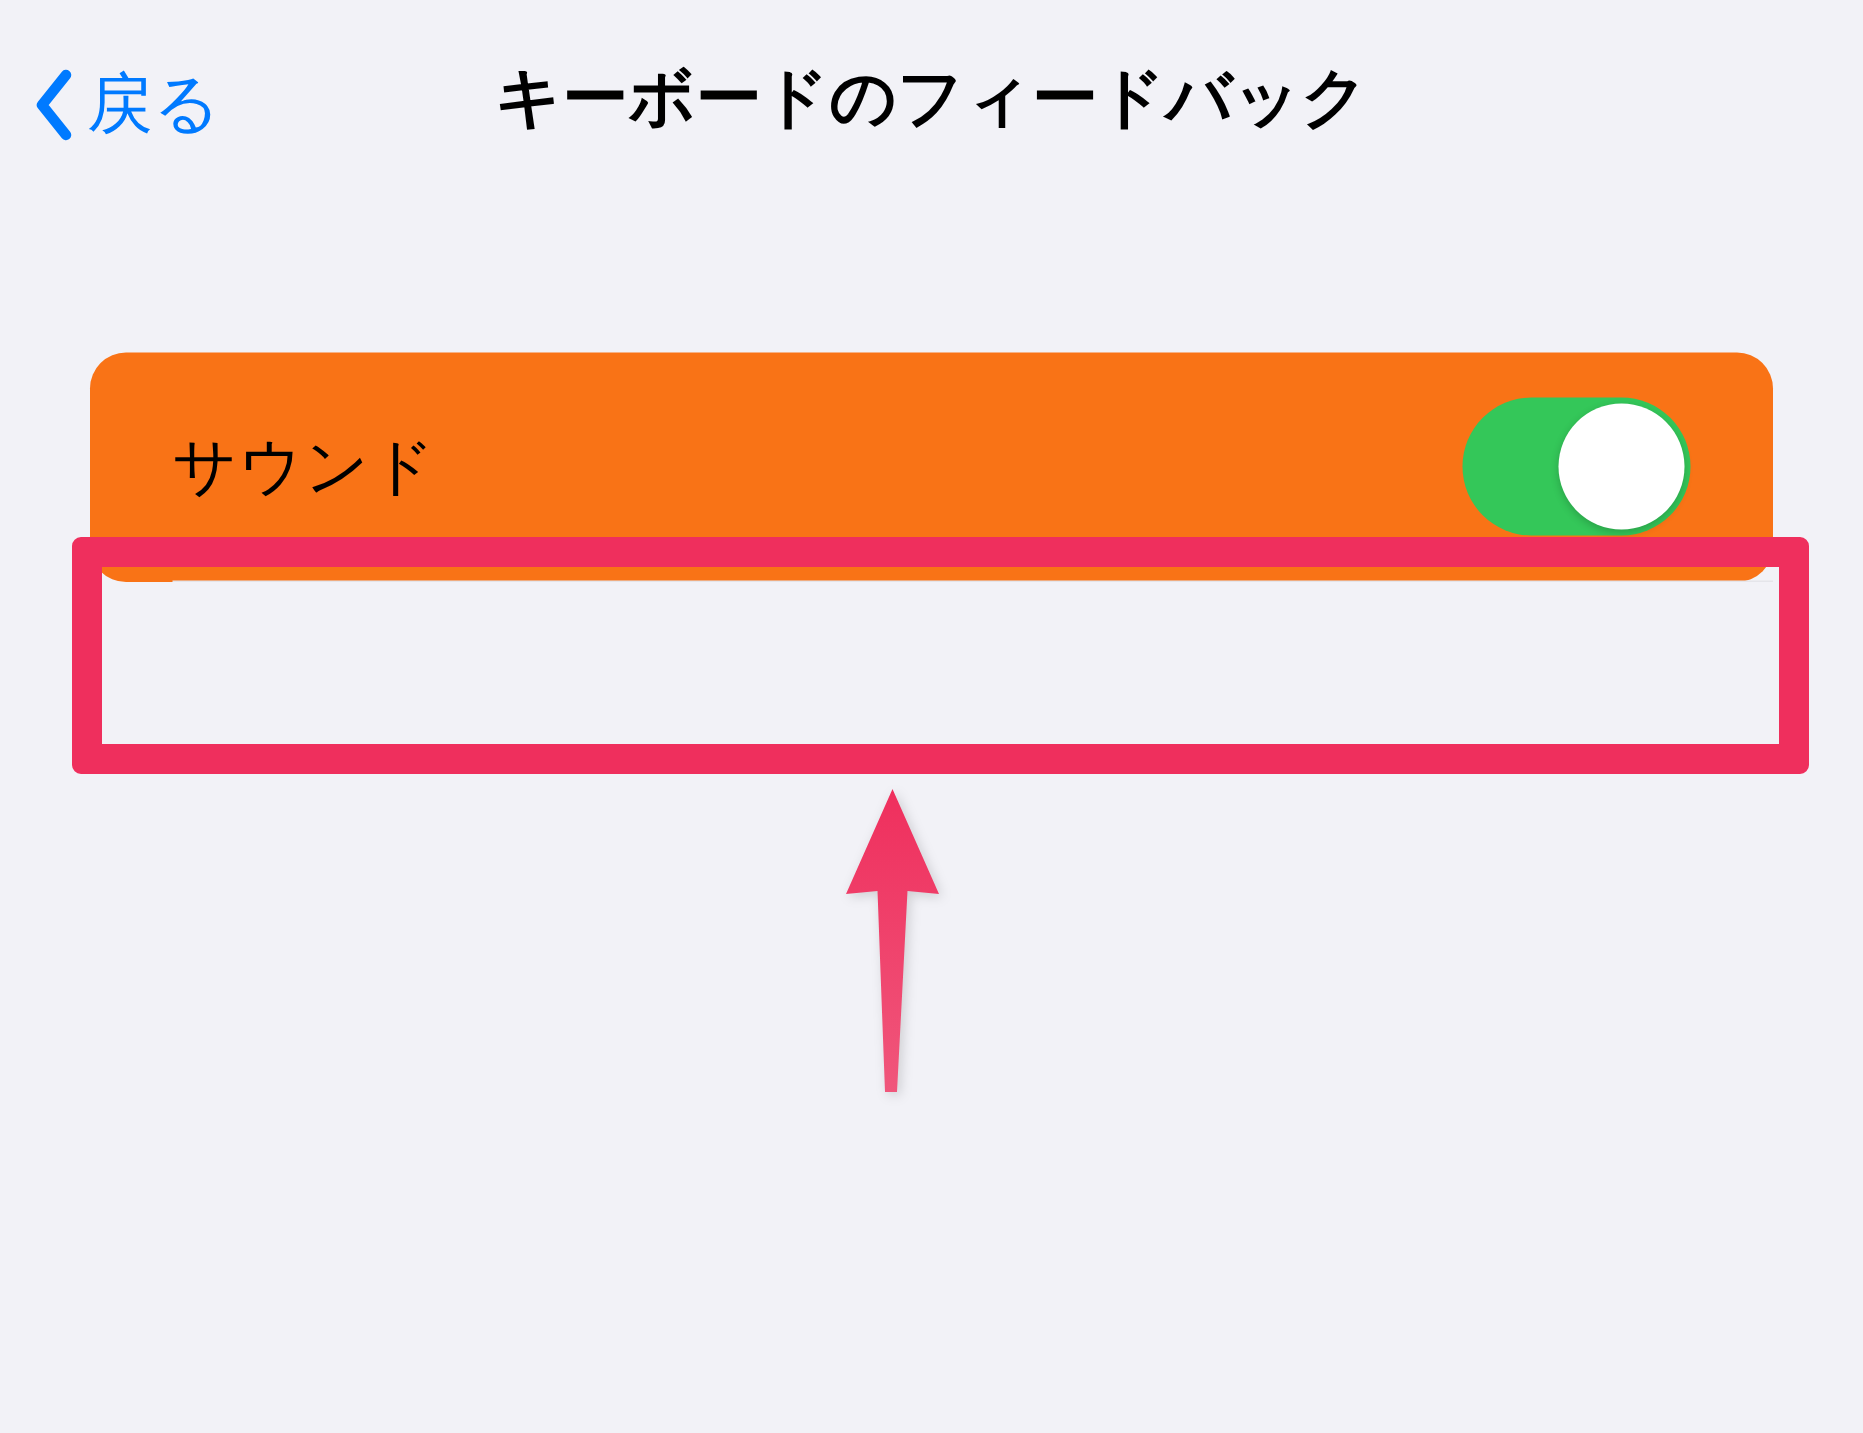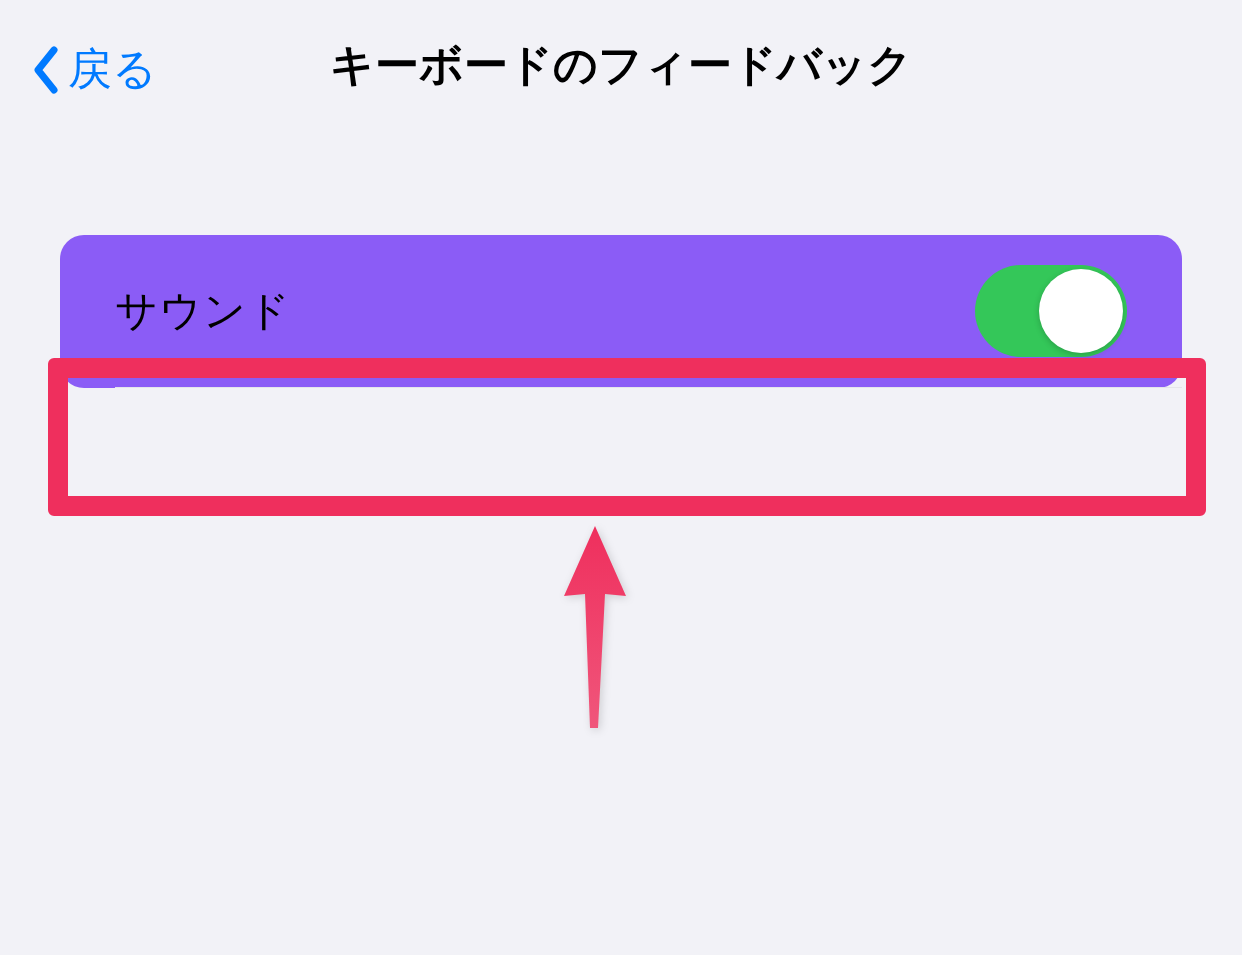--- a/index.html
+++ b/index.html
@@ -19,21 +19,21 @@
       display: flex;
       align-items: center;
       padding: 30px 30px 20px 30px;
       position: relative;
       height: 120px;
     }
     .back-button {
       display: flex;
       align-items: center;
       position: absolute;
-      left: 30px;
+      left: 20px;
       top: 40px;
       cursor: pointer;
     }
     .back-chevron {
       color: #007aff;
       width: 30px;
       height: 50px;
       display: flex;
       align-items: center;
       justify-content: center;
@@ -51,21 +51,21 @@
       text-align: center;
       font-size: 44px;
       font-weight: 600;
       color: #000;
       pointer-events: none;
     }
     .content {
       padding: 115px 60px 0 60px;
     }
     .settings-group {
-      background-color: #8b5cf6;
+      background-color: #f97316;
       border-radius: 24px;
       overflow: visible;
       position: relative;
     }
     .setting-row {
       display: flex;
       align-items: center;
       justify-content: space-between;
       padding: 30px 55px 30px 55px;
       min-height: 130px;

